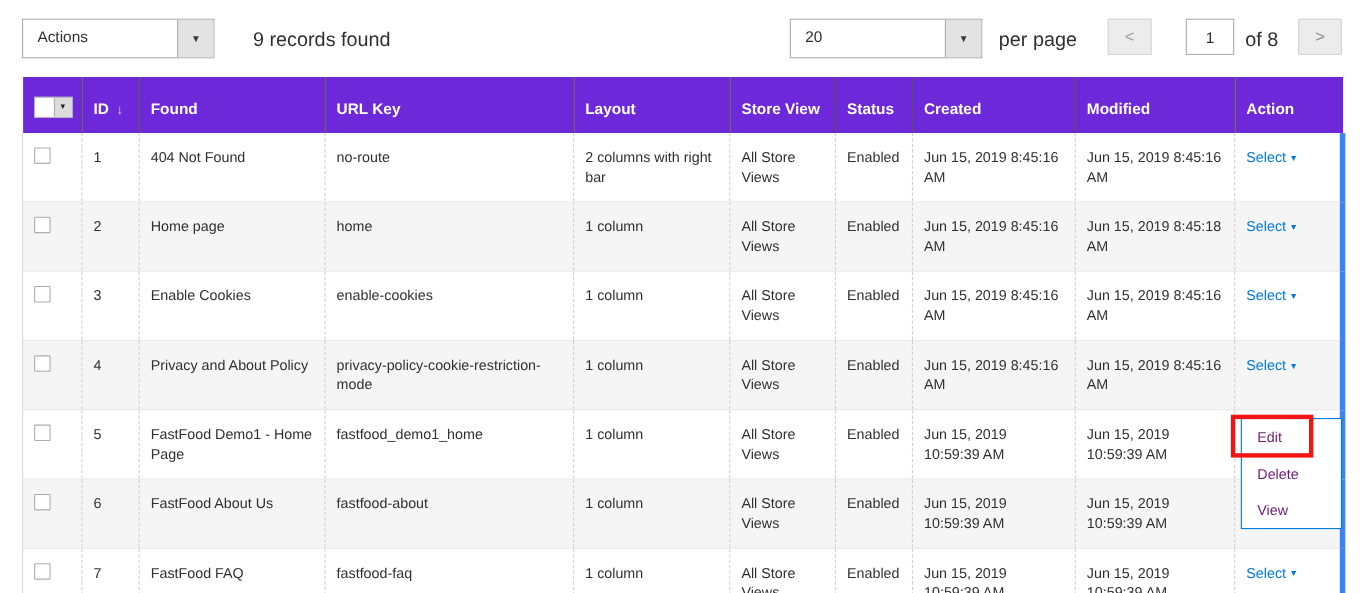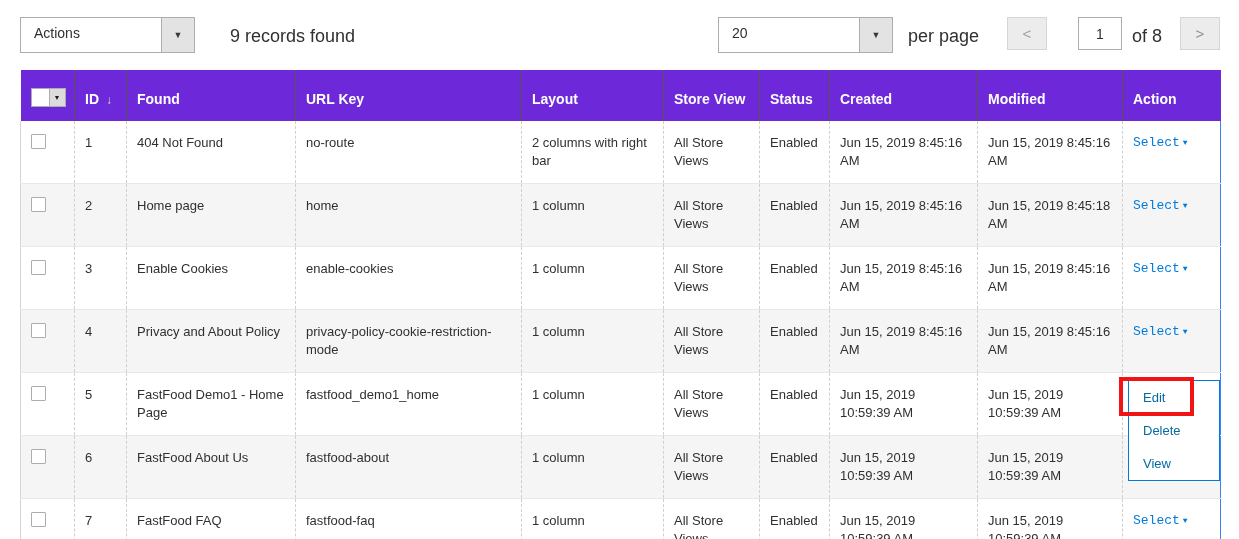--- a/index.html
+++ b/index.html
@@ -52,21 +52,21 @@
     padding: 18px 10px 12px 10px; vertical-align: middle;
     border-left: 1px solid #5a534c; cursor: pointer;
   }
   thead th:first-child { border-left: none; }
   tbody td {
     font-size: 13px; line-height: 18px; vertical-align: top;
     padding: 13px 10px; border-bottom: 1px solid #e8e8e8;
     border-left: 1px dashed #d1cfcd; word-wrap: break-word;
   }
   tbody td:first-child { border-left: 1px solid #d6d6d6; }
-  tbody td:last-child { border-right: 1px solid #3b82f6; font-family: Liberation Mono, monospace; }
+  tbody td:last-child { border-right: 5px solid #3b82f6; }
   tbody tr { height: 59px; background: #ffffff; }
   tbody tr.stripe { background: #f5f5f5; }
   .col-check { width: 54px; } .col-id { width: 52px; } .col-title { width: 169px; }
   .col-url { width: 226px; } .col-layout { width: 142px; } .col-store { width: 96px; }
   .col-status { width: 70px; } .col-created { width: 148px; } .col-modified { width: 145px; }
   .col-action { width: 98px; }
   .sort-arrow { font-size: 12px; color: #d8d4d0; margin-left: 7px; font-weight: 400; }
   
   .select-all {
     display: inline-flex; width: 35px; height: 19px;
@@ -82,21 +82,21 @@
     display: inline-block; width: 15px; height: 15px;
     border: 1px solid #adadad; background: #ffffff; border-radius: 1px; cursor: pointer;
   }
   .select-link { color: #007bdb; text-decoration: none; font-size: 13px; cursor: pointer; white-space: nowrap; }
   .select-link .caret { font-size: 8px; vertical-align: 1px; margin-left: 3px; }
   
   .action-menu {
     position: absolute; left: 1128px; top: 380px; width: 92px;
     background: #ffffff; border: 1px solid #007bdb; z-index: 10;
   }
-  .menu-item { padding: 9px 14px; font-size: 13px; color: #0369a1; cursor: pointer; }
+  .menu-item { padding: 9px 14px; font-size: 13px; color: #701a75; cursor: pointer; }
   .edit-highlight {
     position: absolute; left: 1119px; top: 377px; width: 75px; height: 39px;
     border: 4px solid #f01414; z-index: 11; pointer-events: none;
   }
 </style>
 </head>
 <body>
 
 <div id="actions-select" class="fake-select">
   <span class="label">Actions</span>

